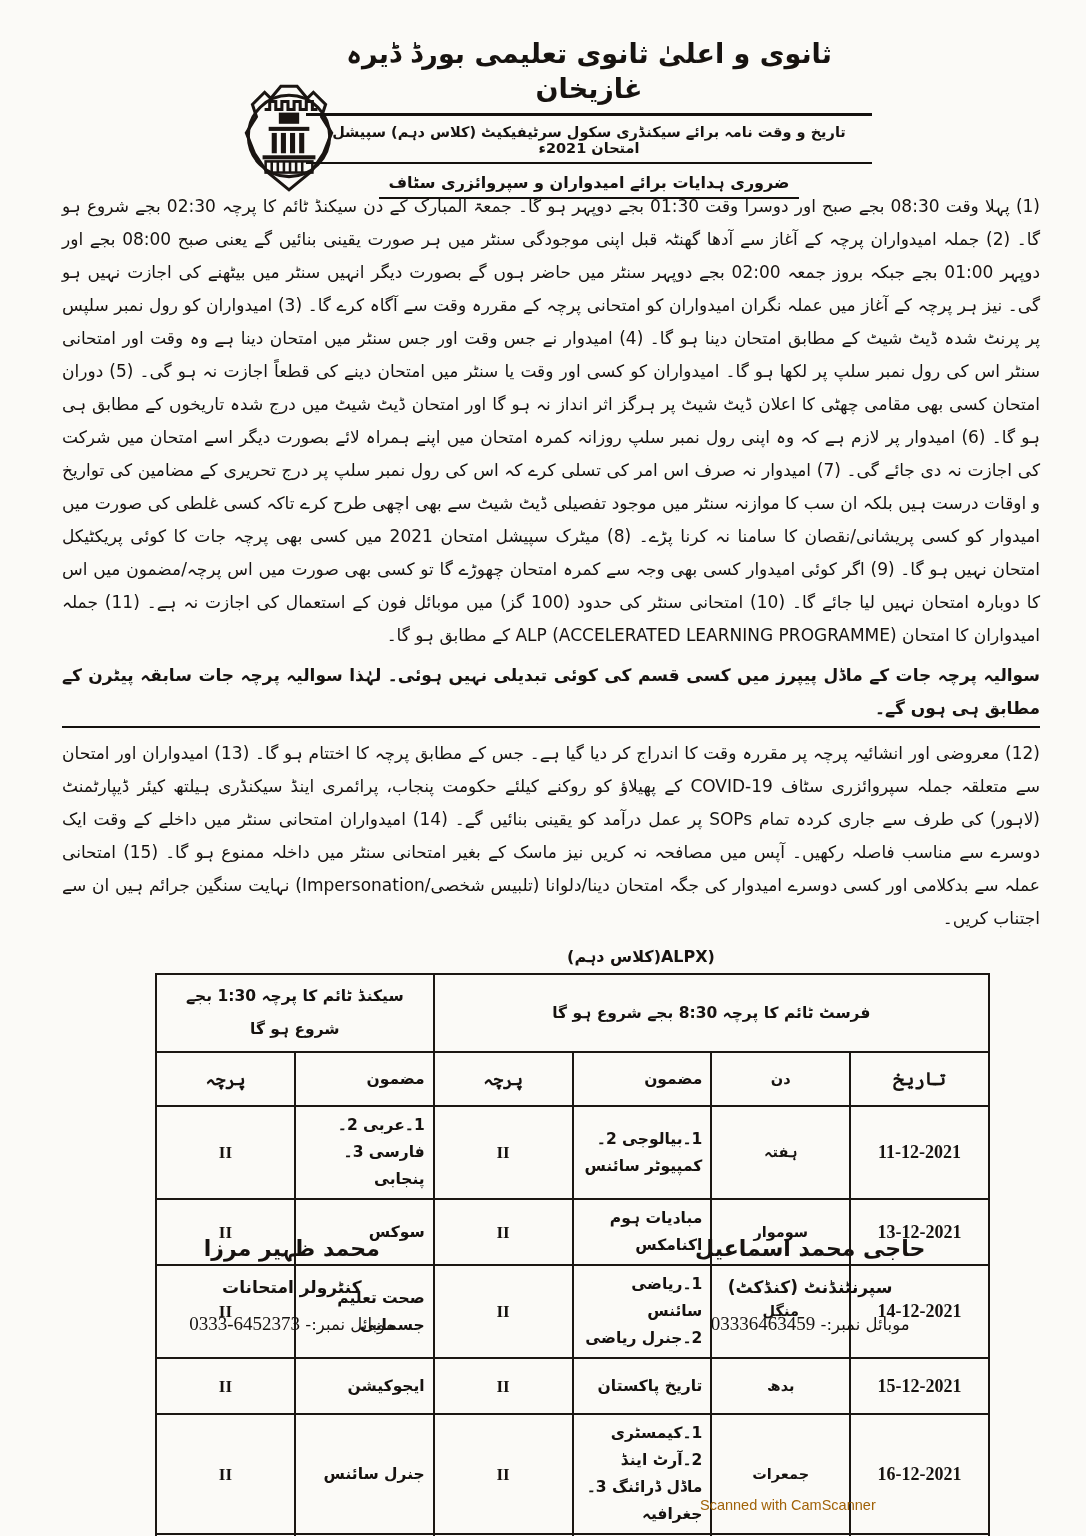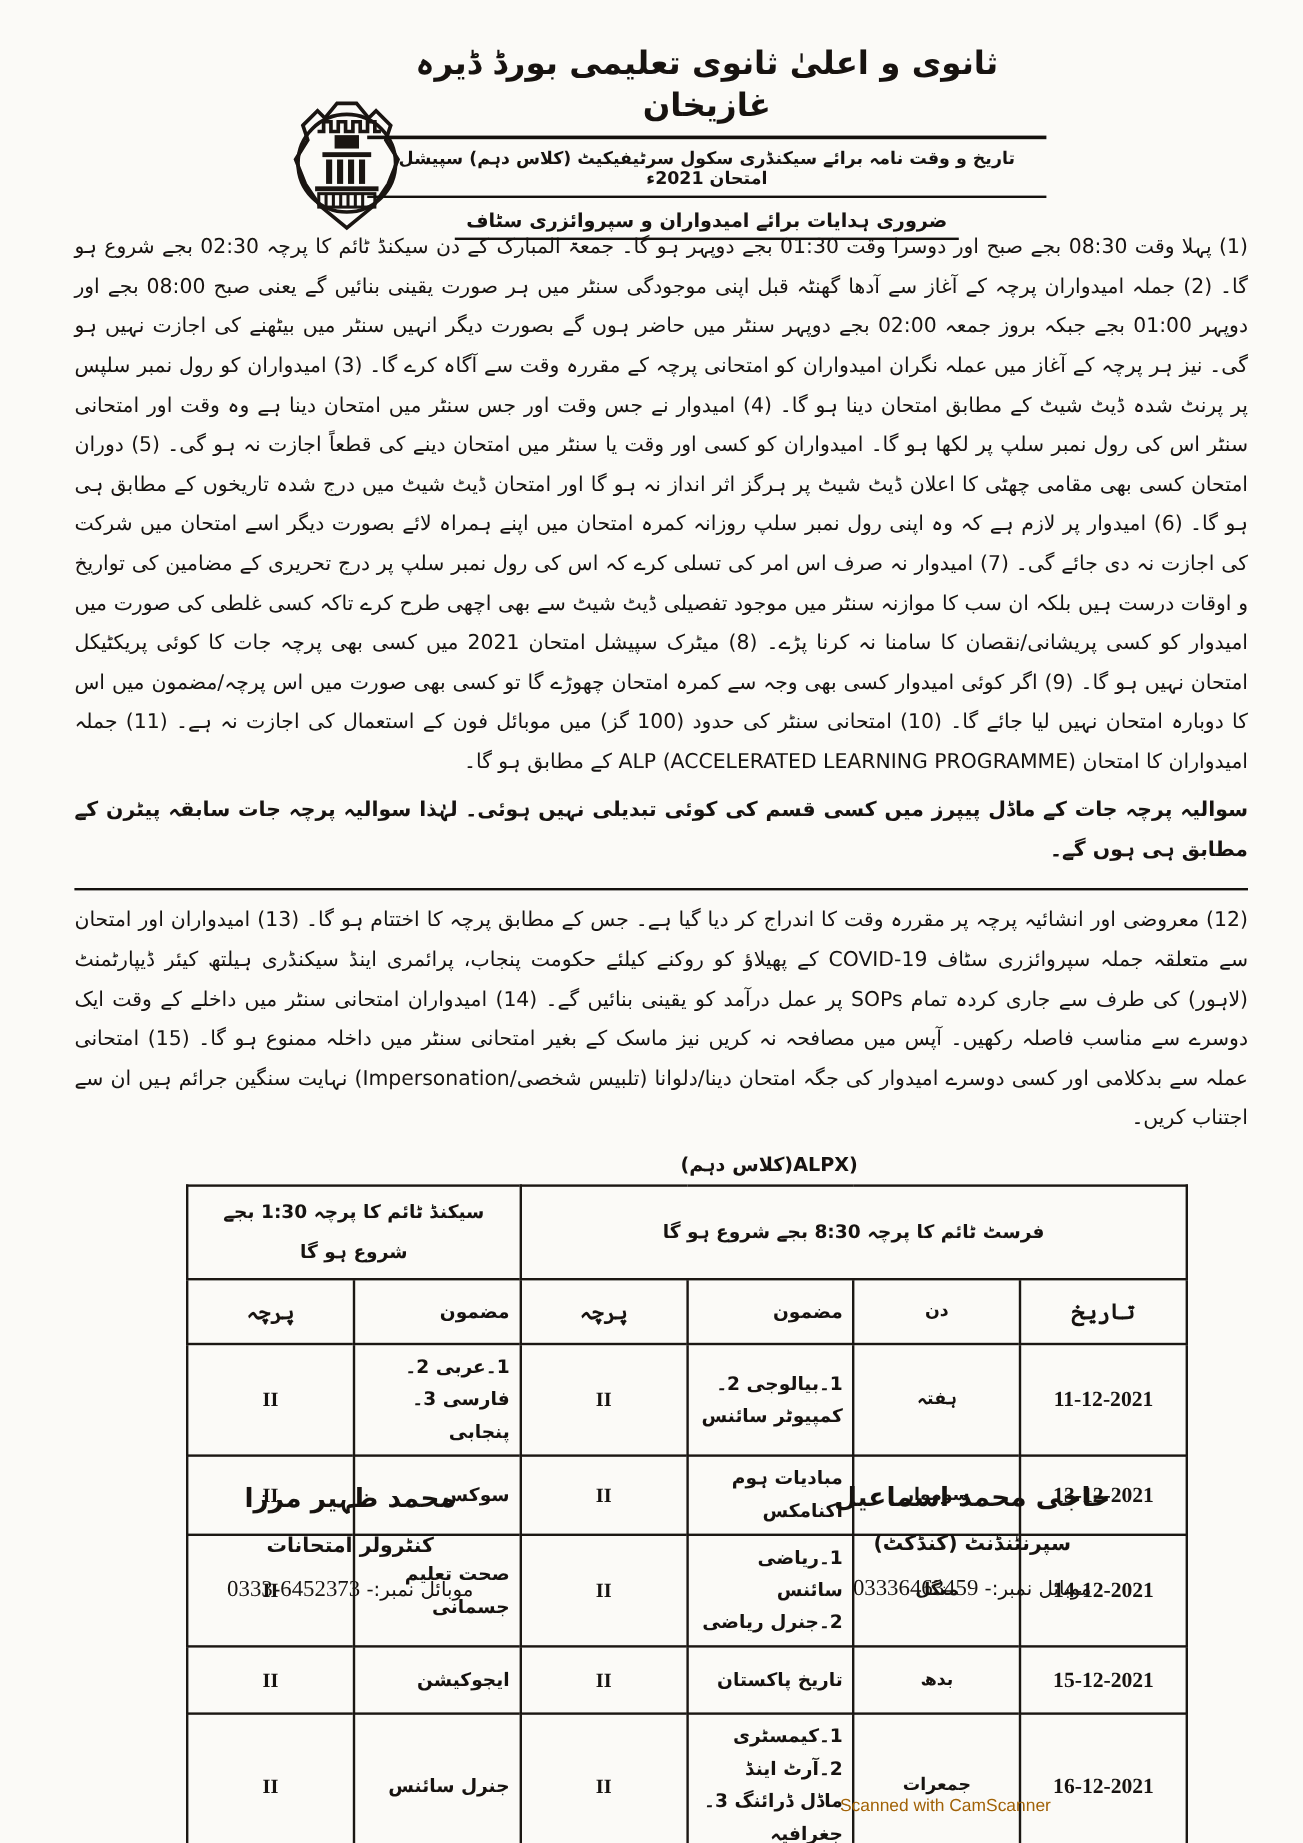--- a/index.html
+++ b/index.html
@@ -12,21 +12,21 @@
                border-bottom:3px solid #14110e;padding:0 10px 7px;line-height:1.3;}
   .subtitle{display:inline-block;margin-top:8px;font-size:14.5px;font-weight:bold;
             border-bottom:2px solid #14110e;padding:0 6px 6px;}
   .instr-title{display:inline-block;margin-top:9px;font-size:16px;font-weight:bold;
                border-bottom:2.5px solid #14110e;padding:0 10px 5px;}
   
   .content{position:absolute;top:190px;right:46px;width:978px;direction:rtl;
            text-align:justify;font-size:17px;line-height:33px;}
   .para{margin:0;}
   .model-note{display:block;width:fit-content;max-width:100%;font-weight:bold;
-              border-bottom:2.5px solid #14110e;padding-bottom:15px;margin:7px 0 9px;}
+              border-bottom:2.5px solid #14110e;padding-bottom:1px;margin:7px 0 9px;}
   
   .table-title{text-align:center;transform:translateX(90px);font-size:16px;
                font-weight:bold;margin-top:10px;line-height:24px;}
   table.sheet{border-collapse:collapse;direction:rtl;margin:4px 50px 0 auto;width:835px;
               table-layout:fixed;}
   .sheet td{border:2.3px solid #1b1713;padding:5px 8px;font-weight:bold;vertical-align:middle;}
   .time-hdr{text-align:center;font-size:15.5px;height:38px;}
   .col-hdr{font-size:15px;height:42px;}
   .col-hdr.c-date,.col-hdr.c-day,.col-hdr.c-paper{text-align:center;}
   .col-hdr.c-subj{text-align:right;border-radius:17px;}

